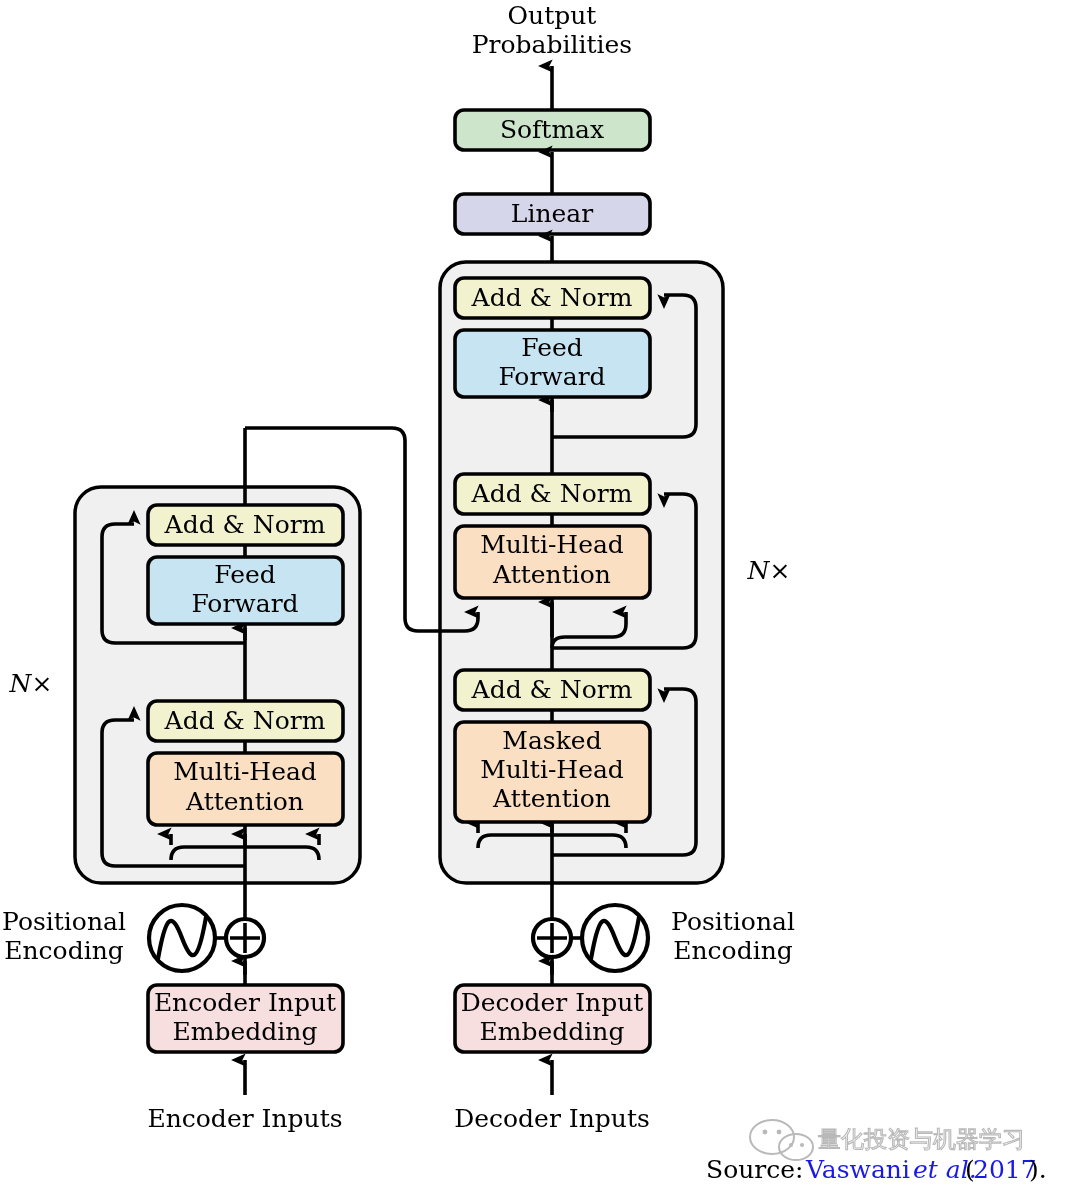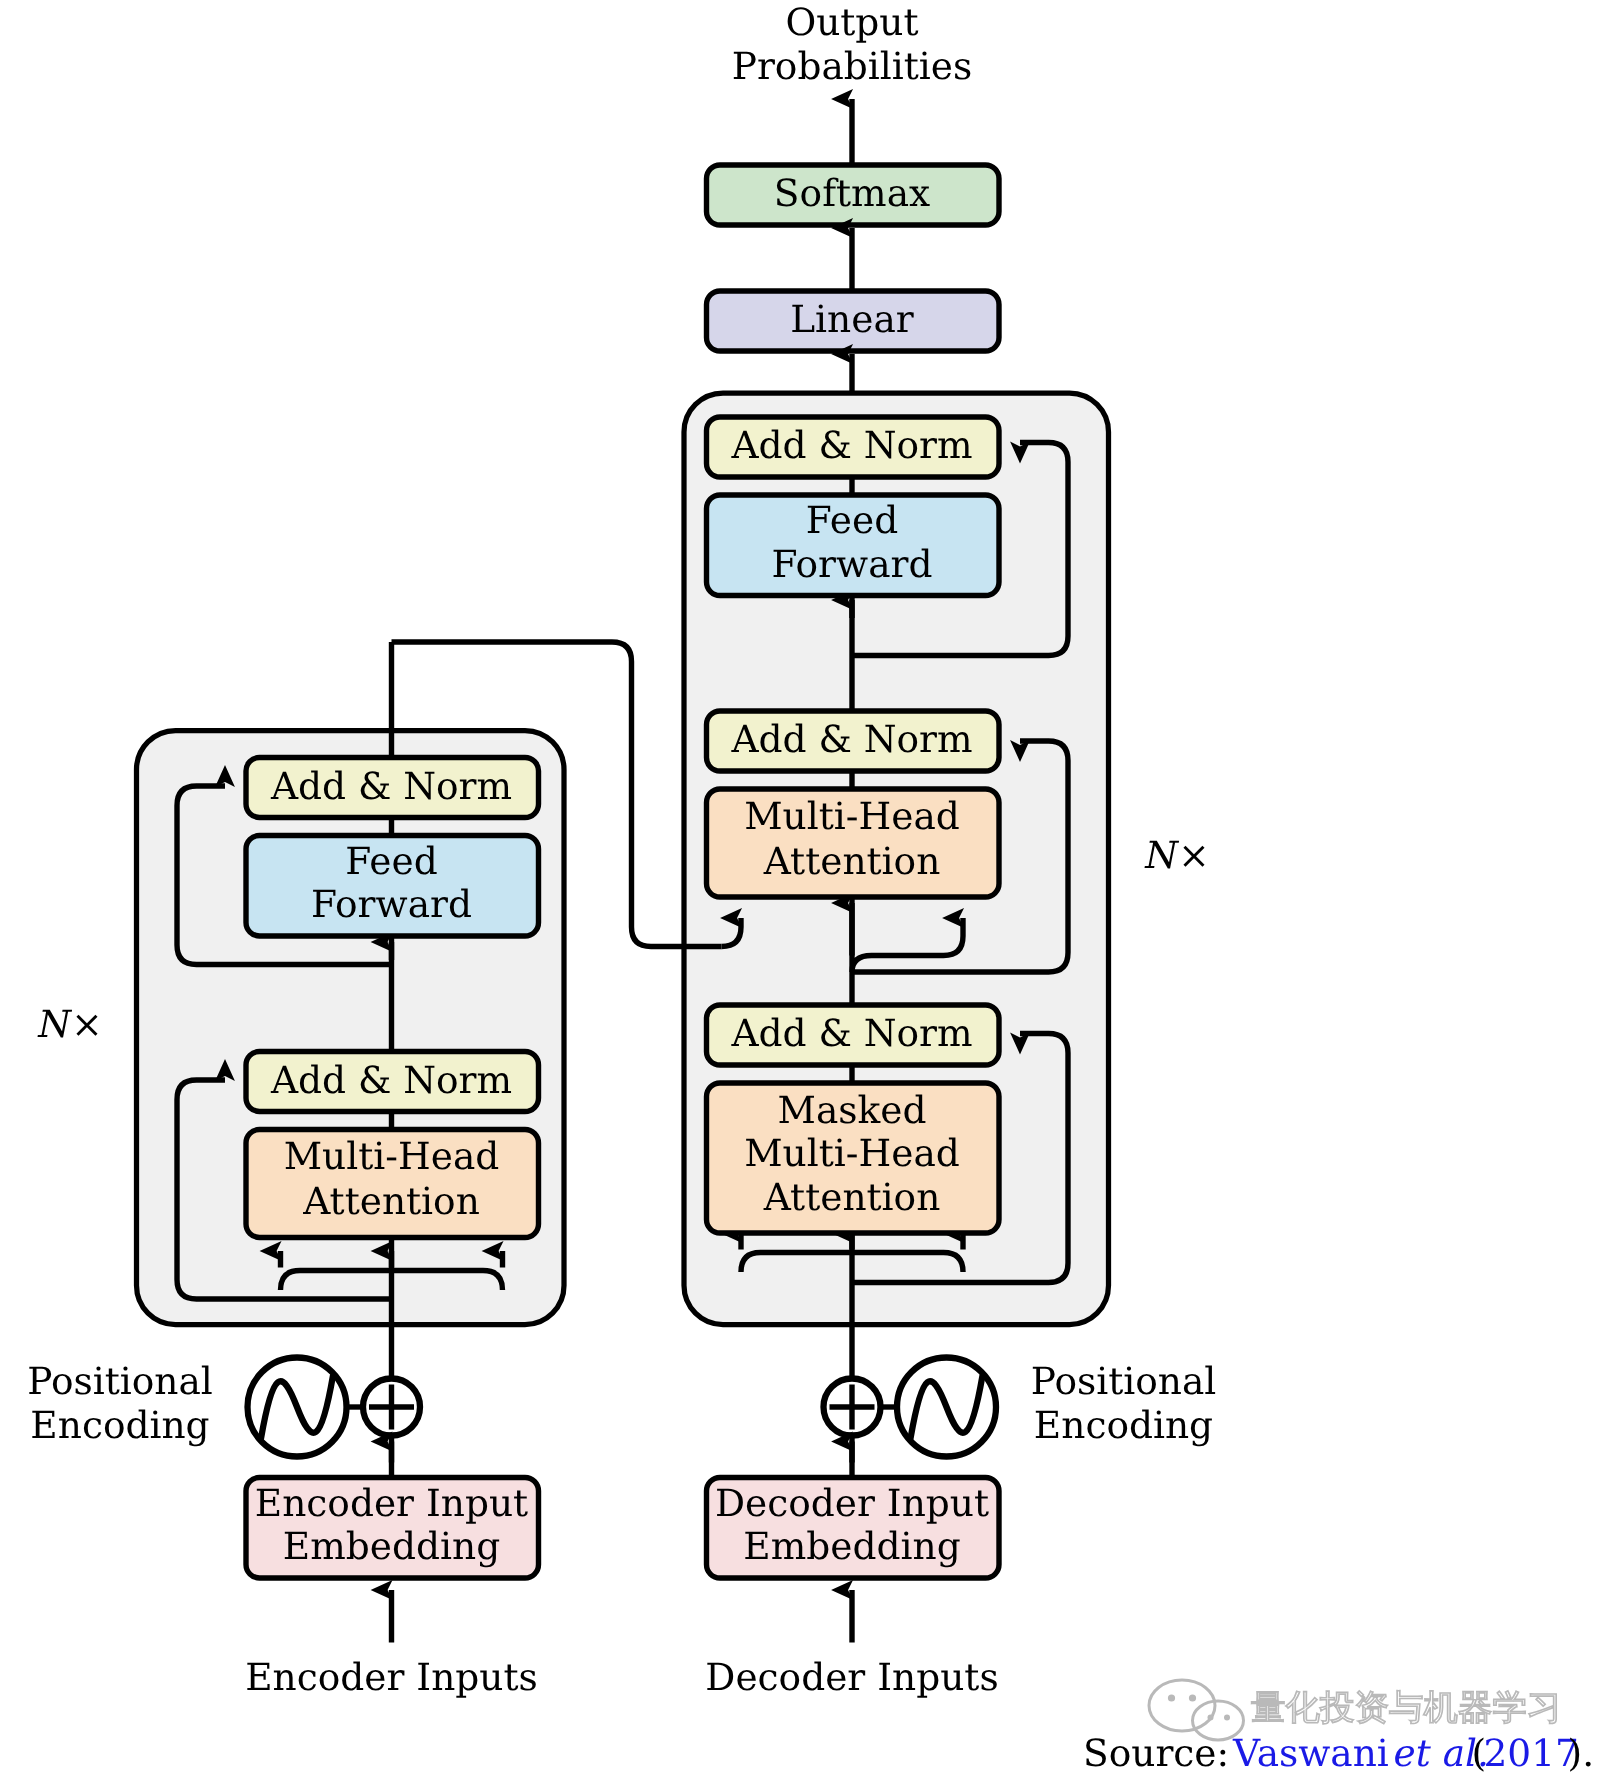--- a/index.html
+++ b/index.html
@@ -14,21 +14,20 @@
     position: relative;
     font-family: "DejaVu Serif", "Liberation Serif", serif;
     overflow: hidden;
   }
   #figure {
     position: absolute;
     top: 0;
     left: 0;
     width: 861px;
     height: 1193px;
-    padding-left: 16px;
   }
   svg text {
     font-family: "DejaVu Serif", "Liberation Serif", serif;
     fill: #000000;
   }
   .blk-label {
     font-size: 25px;
     text-anchor: middle;
     dominant-baseline: middle;
   }

